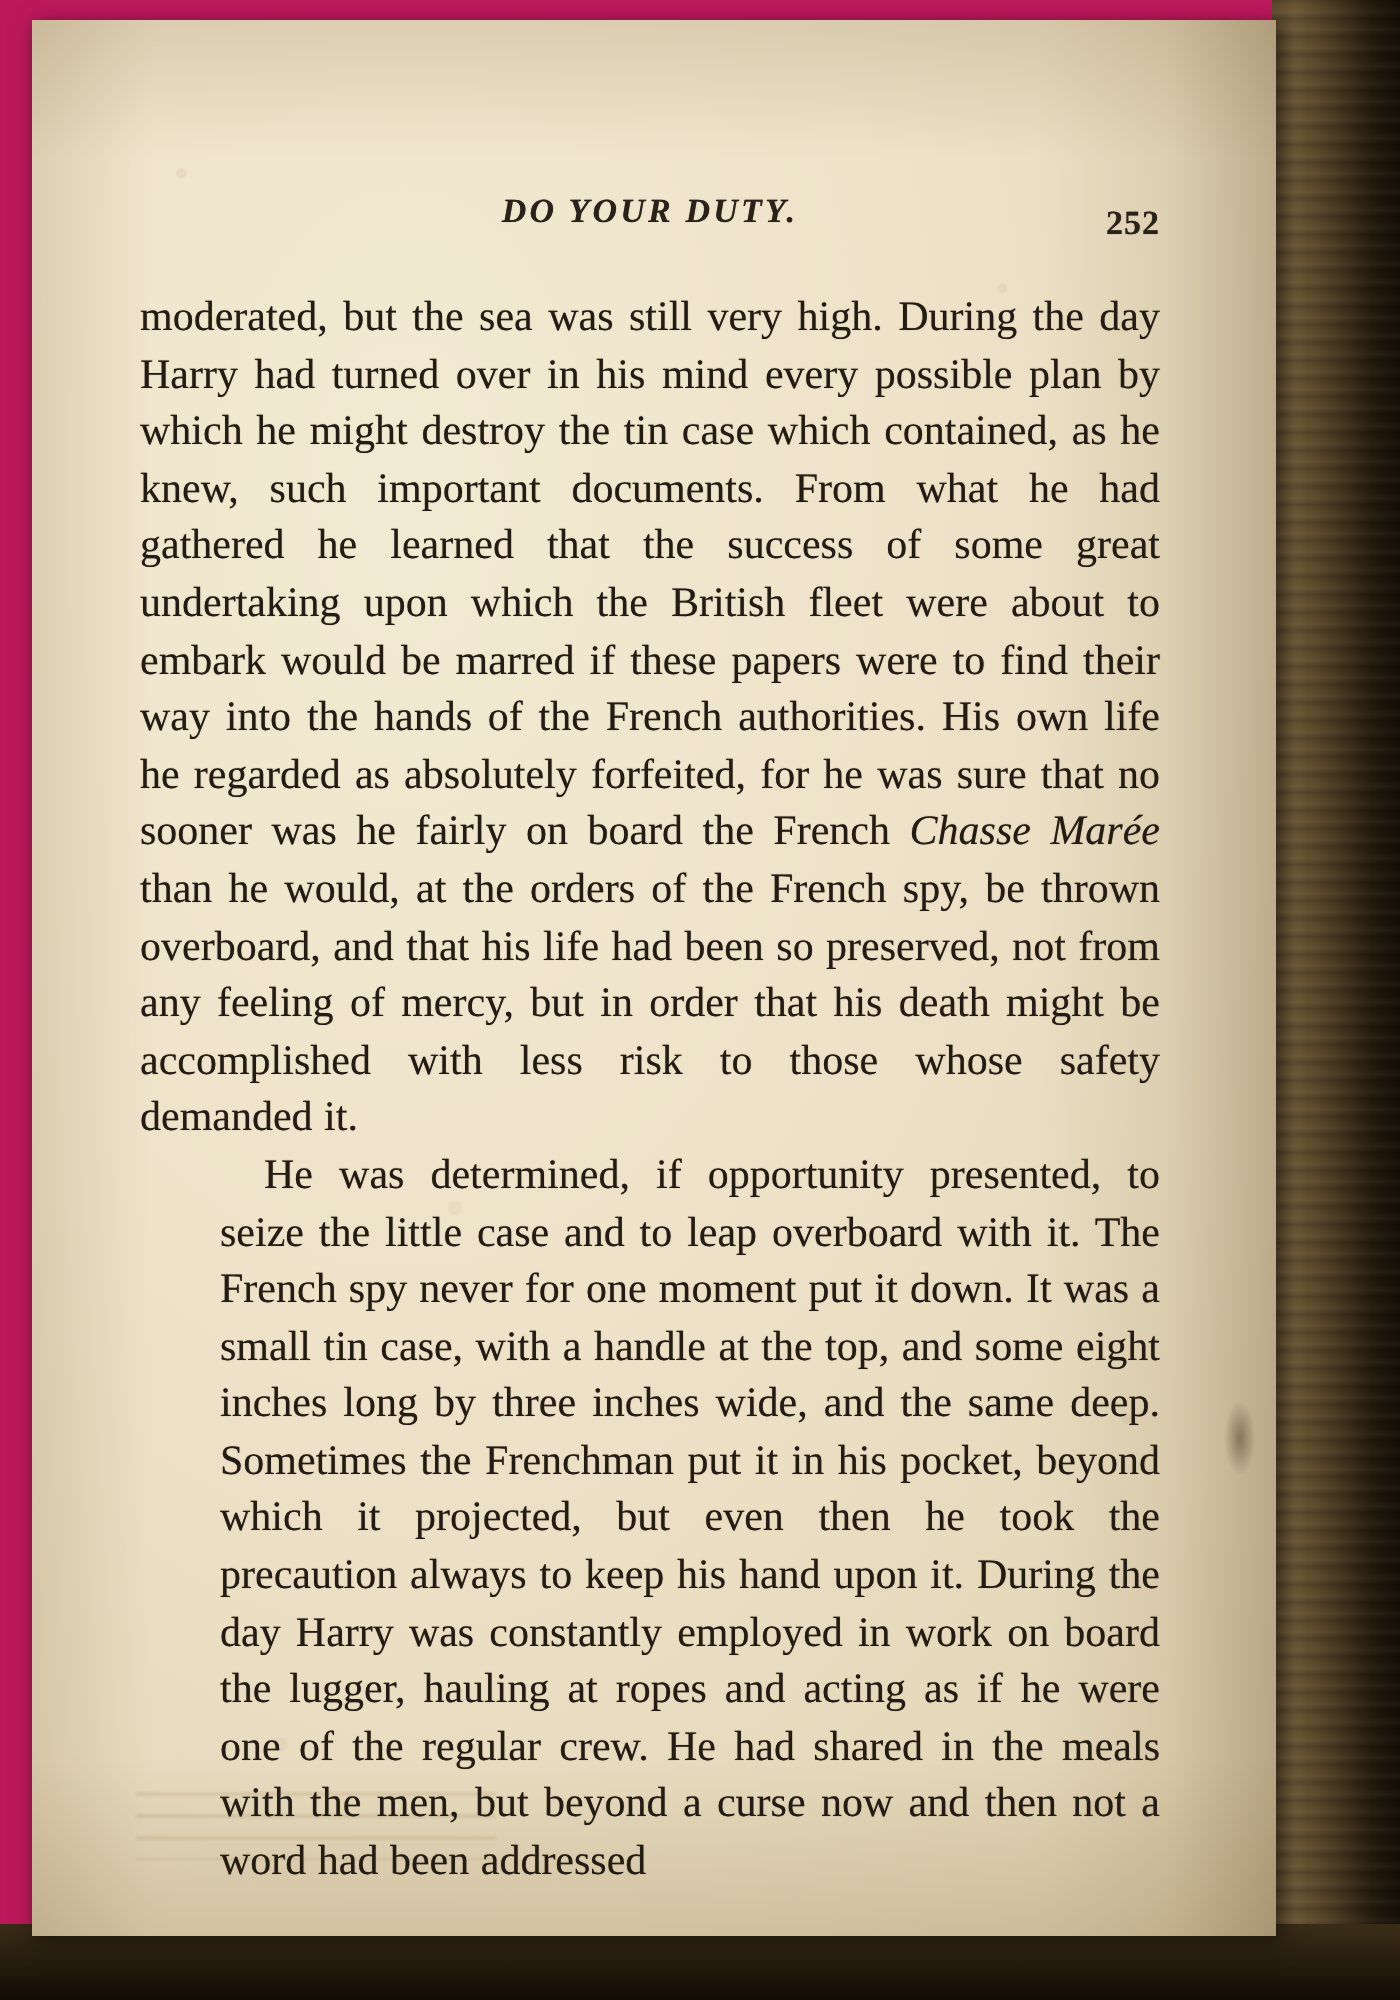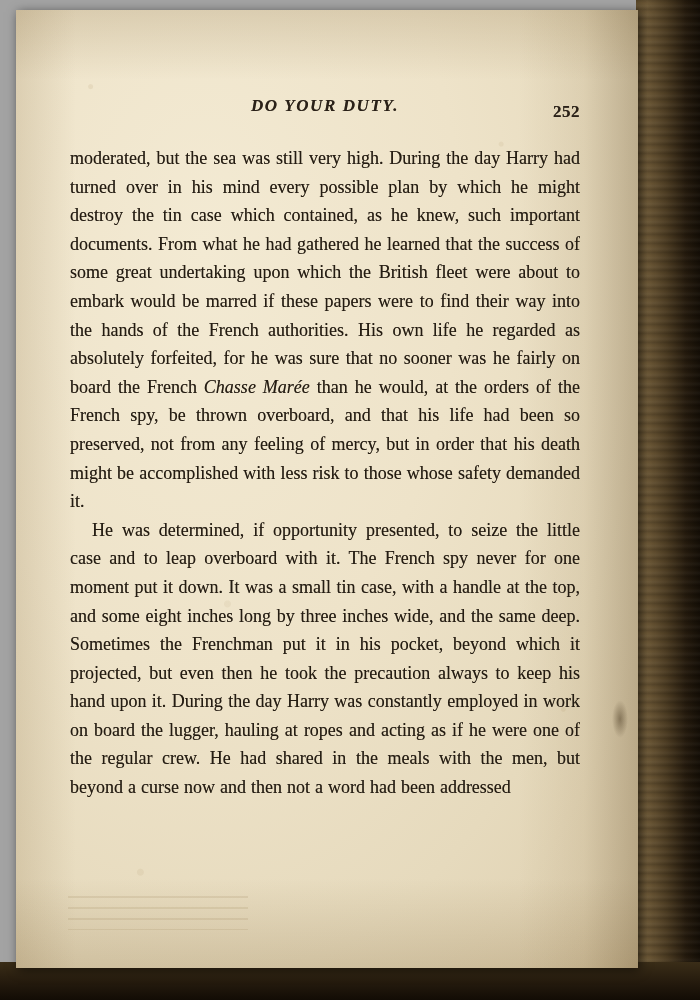--- a/index.html
+++ b/index.html
@@ -11,21 +11,21 @@
     height: 1000px;
     background: #1a1308;
     font-family: "Liberation Serif", serif;
     overflow: hidden;
   }
 
   .book {
     position: relative;
     width: 700px;
     height: 1000px;
-    background: #a3a3a3;
+    background: #be185d;
   }
 
   
   .binding-right {
     position: absolute;
     top: 0;
     right: 0;
     width: 64px;
     height: 1000px;
     background: linear-gradient(to right, #5c4a2c 0%, #6b5736 18%, #4a3a21 48%, #241a0d 78%, #140e06 100%);
@@ -139,32 +139,33 @@
     font-family: "Liberation Serif", serif;
     font-weight: bold;
     font-size: 17px;
     color: #2a2118;
     letter-spacing: 0.5px;
   }
 
   p.body-text {
     margin: 0;
     font-family: "Liberation Serif", serif;
-    font-size: 18px;
+    font-size: 21px;
     line-height: 28.6px;
     color: #241c12;
     text-align: justify;
     text-justify: inter-word;
     word-spacing: 0.5px;
   }
   p.body-text.indented {
     text-indent: 22px;
   }
   p.body-text + p.body-text {
     margin-top: 0;
+    margin-left: 40px;
   }
   .ital {
     font-style: italic;
   }
 
   
   .text-column {
     text-shadow: 0 0 0.45px rgba(36,28,18,0.55);
   }
 

